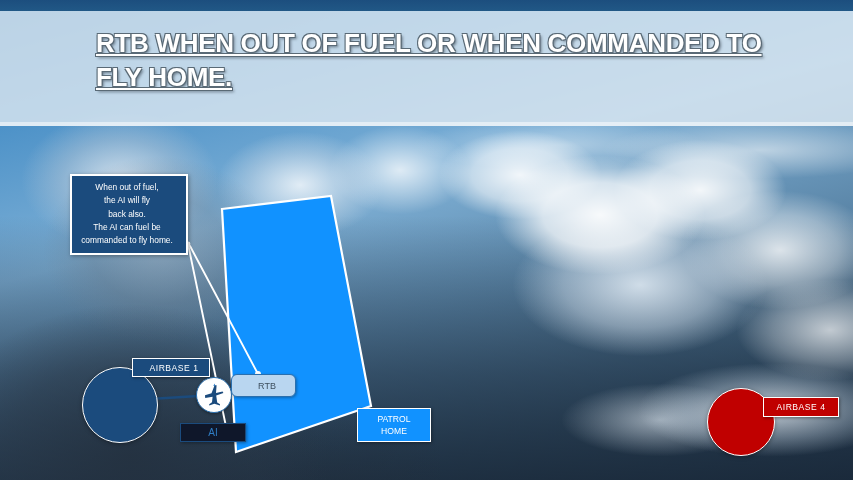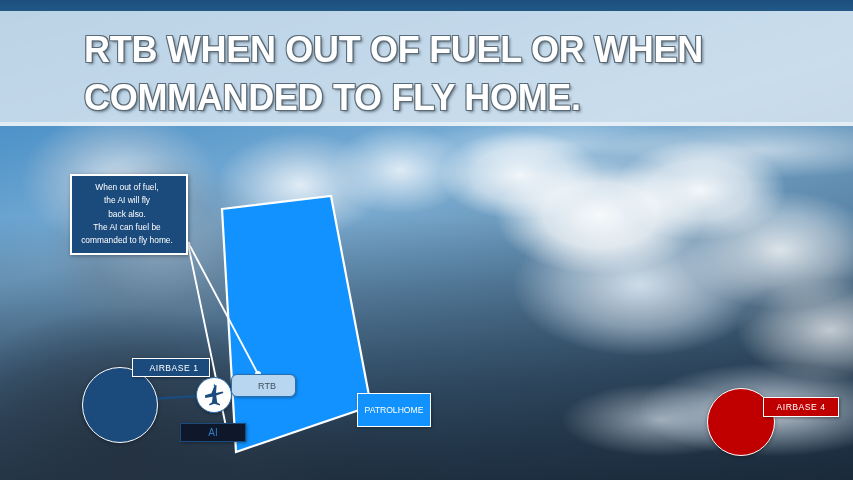--- a/index.html
+++ b/index.html
@@ -71,31 +71,32 @@
     background: rgba(219,231,240,0.82);
   }
   .title-band-edge {
     position: absolute;
     left: 0; top: 122px;
     width: 853px; height: 4px;
     background: rgba(255,255,255,0.5);
   }
   .slide-title {
     position: absolute;
-    left: 84px; top: 26px;
+    left: 96px; top: 26px;
     width: 700px;
-    font-size: 36px;
+    font-size: 26px;
     font-weight: bold;
     line-height: 1.32;
     letter-spacing: -0.3px;
     color: #ffffff;
     text-shadow:
       1px 1px 0 #5a6a76, -1px -1px 0 #5a6a76,
       1px -1px 0 #5a6a76, -1px 1px 0 #5a6a76,
       2px 2px 3px rgba(40,52,64,0.6);
+    text-decoration: underline;
   }
 
   
   .zone-svg {
     position: absolute;
     left: 0; top: 0;
     width: 853px; height: 480px;
     overflow: visible;
   }
 
@@ -168,30 +169,30 @@
     color: #3d4f5e;
     font-size: 9px;
     display: flex;
     align-items: center;
     justify-content: center;
     box-shadow: 1px 1px 3px rgba(0,0,0,0.3);
     padding-left: 7px;
   }
   .label-patrol {
     position: absolute;
-    left: 357px; top: 393px;
+    left: 357px; top: 408px;
     width: 72px; height: 32px;
     background: #1192ff;
     border: 1.8px solid #ffffff;
     color: #ffffff;
     font-size: 8.6px;
     line-height: 1.45;
     text-align: center;
     display: flex;
-    flex-direction: row;
+    flex-direction: column;
     align-items: center;
     justify-content: center;
     box-shadow: 1px 1px 3px rgba(0,0,0,0.35);
   }
 
   
   .circle-blue {
     position: absolute;
     left: 82px; top: 367px;
     width: 74px; height: 74px;

